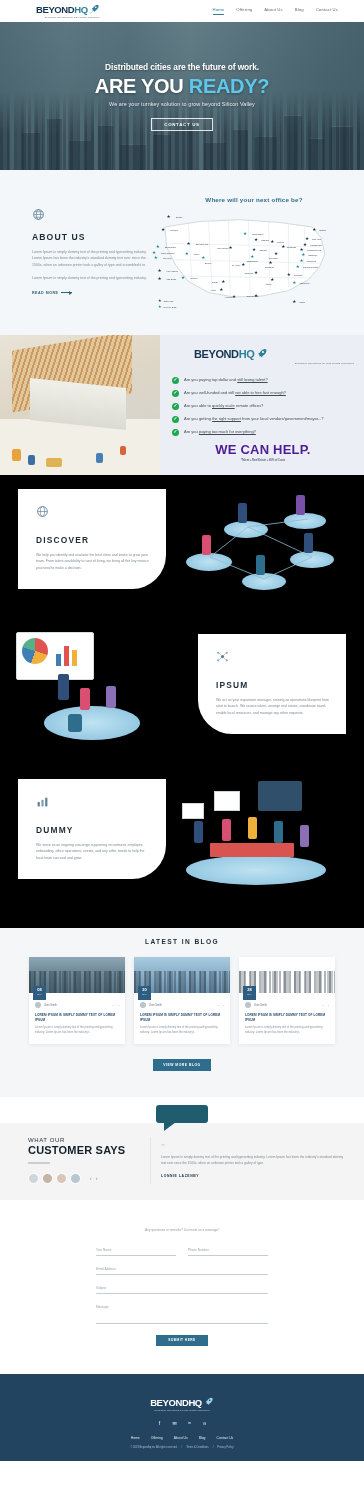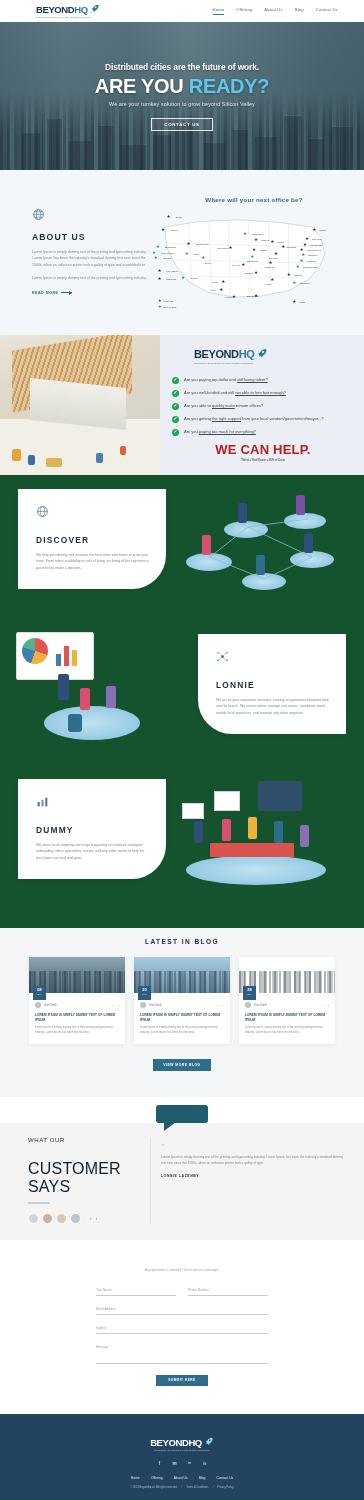--- a/index.html
+++ b/index.html
@@ -11,21 +11,21 @@
     overflow-x: hidden;
     color: #333;
   }
   .page { width: 364px; position: relative; }
 
   
   .navbar {
     height: 22px; background: #fff; display: flex; align-items: center;
     padding: 0 14px; position: relative; z-index: 30;
   }
-  .logo-wrap { display: flex; flex-direction: column; margin-left: 22px; }
+  .logo-wrap { display: flex; flex-direction: column; margin-left: 22px; text-align: right; }
   .logo-row { display: flex; align-items: flex-start; }
   .logo-main { font-size: 9.5px; font-weight: bold; letter-spacing: -0.4px; line-height: 1; }
   .logo-beyond { color: #13334f; }
   .logo-hq { color: #2e7f99; }
   .rocket { width: 11px; height: 10px; margin-left: 1px; position: relative; top: -1px; }
   .logo-tag { font-size: 2.3px; color: #5c6b7a; letter-spacing: 0.1px; margin-top: 1px; }
   .nav-links { margin-left: auto; display: flex; gap: 12px; padding-right: 12px; }
   .nav-link { font-size: 4.2px; color: #5f6d7a; letter-spacing: 0.15px; padding-bottom: 2px; }
   .nav-link.active { color: #2e7f99; border-bottom: 1px solid #2e7f99; }
 
@@ -113,25 +113,25 @@
   .help-img .dot { position:absolute; border-radius:50%; }
   .help-right { flex:1; padding: 14px 10px 0 12px; position: relative; }
   .help-logo { display:flex; flex-direction:column; margin-bottom: 12px; }
   .help-logo .logo-main { font-size: 11px; }
   .help-logo .logo-tag { font-size: 2.5px; }
   .check-item { display: flex; align-items: flex-start; gap: 5px; margin-bottom: 6px; }
   .check { width: 7px; height: 7px; border-radius: 50%; background: #1da84f; flex: none;
     display:flex; align-items:center; justify-content:center; color:#fff; font-size: 4.5px; font-weight:bold; line-height:1; }
   .check-txt { font-size: 4px; color: #3f4a55; line-height: 1.5; }
   .check-txt u { text-decoration-color: #3f4a55; }
-  .help-head { text-align: center; font-size: 13px; font-weight: bold; color: #b91c1c; letter-spacing: .2px; margin-top: 6px; }
+  .help-head { text-align: center; font-size: 13px; font-weight: bold; color: #4c1d95; letter-spacing: .2px; margin-top: 6px; }
   .help-foot { text-align: center; font-size: 2.6px; color: #5a6673; font-weight: bold; margin-top: 2px; }
 
   
-  .features { background: #14532d; padding-bottom: 18px; }
+  .features { background: #000000; padding-bottom: 18px; }
   .feature { position: relative; height: 145px; }
   .feat-card { position: absolute; width: 148px; background: #fff; border-radius: 0 0 34px 0;
     padding: 16px 16px 18px 18px; box-shadow: 0 1px 6px rgba(0,0,0,.04); }
   .feat-card.left { left: 18px; top: 14px; }
   .feat-card.right { right: 18px; top: 14px; border-radius: 0 0 0 34px; }
   .feat-title { font-size: 8.4px; font-weight: bold; letter-spacing: 1.2px; color: #1f2b35; margin: 6px 0 7px; }
   .illus { position: absolute; }
   .iso-plat { position:absolute; border-radius:50%;
     background: radial-gradient(ellipse at 50% 50%, #bfe3f2 0%, #9ccde5 60%, #7fbcda 100%); }
   .person { position:absolute; border-radius: 2px; }
@@ -164,21 +164,21 @@
     font-size: 3.4px; font-weight: bold; letter-spacing: .5px; display: flex; align-items: center; justify-content: center; }
 
   
   .testi-wrap { background: #fff; position: relative; padding-top: 8px; }
   .bubble { width: 52px; height: 18px; background: #1f5d6e; margin: 0 auto; border-radius: 3px; position: relative; }
   .bubble::after { content:""; position:absolute; left: 8px; bottom: -8px; border-top: 9px solid #1f5d6e;
     border-right: 12px solid transparent; }
   .testi { background: #f4f4f4; display: flex; padding: 14px 0 16px; }
   .testi-left { width: 150px; padding-left: 28px; }
   .testi-kicker { font-size: 6px; color: #1f2b35; letter-spacing: .6px; }
-  .testi-head { font-size: 16px; font-weight: normal; color: #13202b; letter-spacing: .2px; margin-top: 17px; }
+  .testi-head { font-size: 11px; font-weight: bold; color: #13202b; letter-spacing: .2px; margin-top: 1px; }
   .testi-rule { width: 22px; height: 1.5px; background: #c9ced2; margin: 6px 0 9px; }
   .faces { display: flex; align-items: center; gap: 3px; }
   .face { width: 11px; height: 11px; border-radius: 50%; background: #cfd6db; border: 1px solid #fff; }
   .face.f2 { background: #c4b4a4; }
   .face.f3 { background: #d8c7b8; }
   .face.f4 { background: #b9c6cf; }
   .arrows { margin-left: 6px; display: flex; gap: 4px; color: #7d868e; font-size: 5px; }
   .testi-right { flex: 1; padding: 8px 18px 0 10px; border-left: 1px solid #e2e4e6; }
   .quote-mark { font-size: 9px; color: #c4cace; line-height: .6; font-family: "Liberation Serif", serif; }
   .testi-body { font-size: 3.2px; color: #7f8a94; line-height: 1.9; margin-top: 3px; }
@@ -471,21 +471,21 @@
     <div class="feature">
       <div class="feat-card right">
         <svg class="sec-icon" viewBox="0 0 24 24">
           <circle cx="12" cy="12" r="3" fill="#5b7d96"></circle>
           <circle cx="4" cy="5" r="2" fill="#8aa8bd"></circle>
             <circle cx="20" cy="5" r="2" fill="#8aa8bd"></circle>
           <circle cx="4" cy="19" r="2" fill="#8aa8bd"></circle>
             <circle cx="20" cy="19" r="2" fill="#8aa8bd"></circle>
           <path d="M6 6l4 4M18 6l-4 4M6 18l4-4M18 18l-4-4" stroke="#8aa8bd" stroke-width="1.2"></path>
         </svg>
-        <div class="feat-title">LONNIE</div>
+        <div class="feat-title">IPSUM</div>
         <div class="body-txt">We act as your expansion manager, running an operations blueprint from start to launch. We source talent, arrange real estate, coordinate travel, enable local resources, and manage any other requests.</div>
       </div>
       <div class="illus" style="left:14px;top:8px;width:170px;height:126px">
         <div style="position:absolute;left:2px;top:4px;width:78px;height:48px;background:#fff;border:1px solid #d6dee4;border-radius:2px"></div>
         <div style="position:absolute;left:8px;top:10px;width:26px;height:26px;border-radius:50%;background:conic-gradient(#e0544f 0 30%,#f0b13c 30% 55%,#3f7fb5 55% 80%,#54b18a 80% 100%)"></div>
         <div style="position:absolute;left:42px;top:26px;width:5px;height:12px;background:#3f7fb5"></div>
         <div style="position:absolute;left:50px;top:18px;width:5px;height:20px;background:#e0544f"></div>
         <div style="position:absolute;left:58px;top:22px;width:5px;height:16px;background:#f0b13c"></div>
         <div class="iso-plat" style="left:30px;top:78px;width:96px;height:34px"></div>
         <div class="person" style="left:44px;top:46px;width:11px;height:26px;background:#2f4f7a;border-radius:2px"></div>

